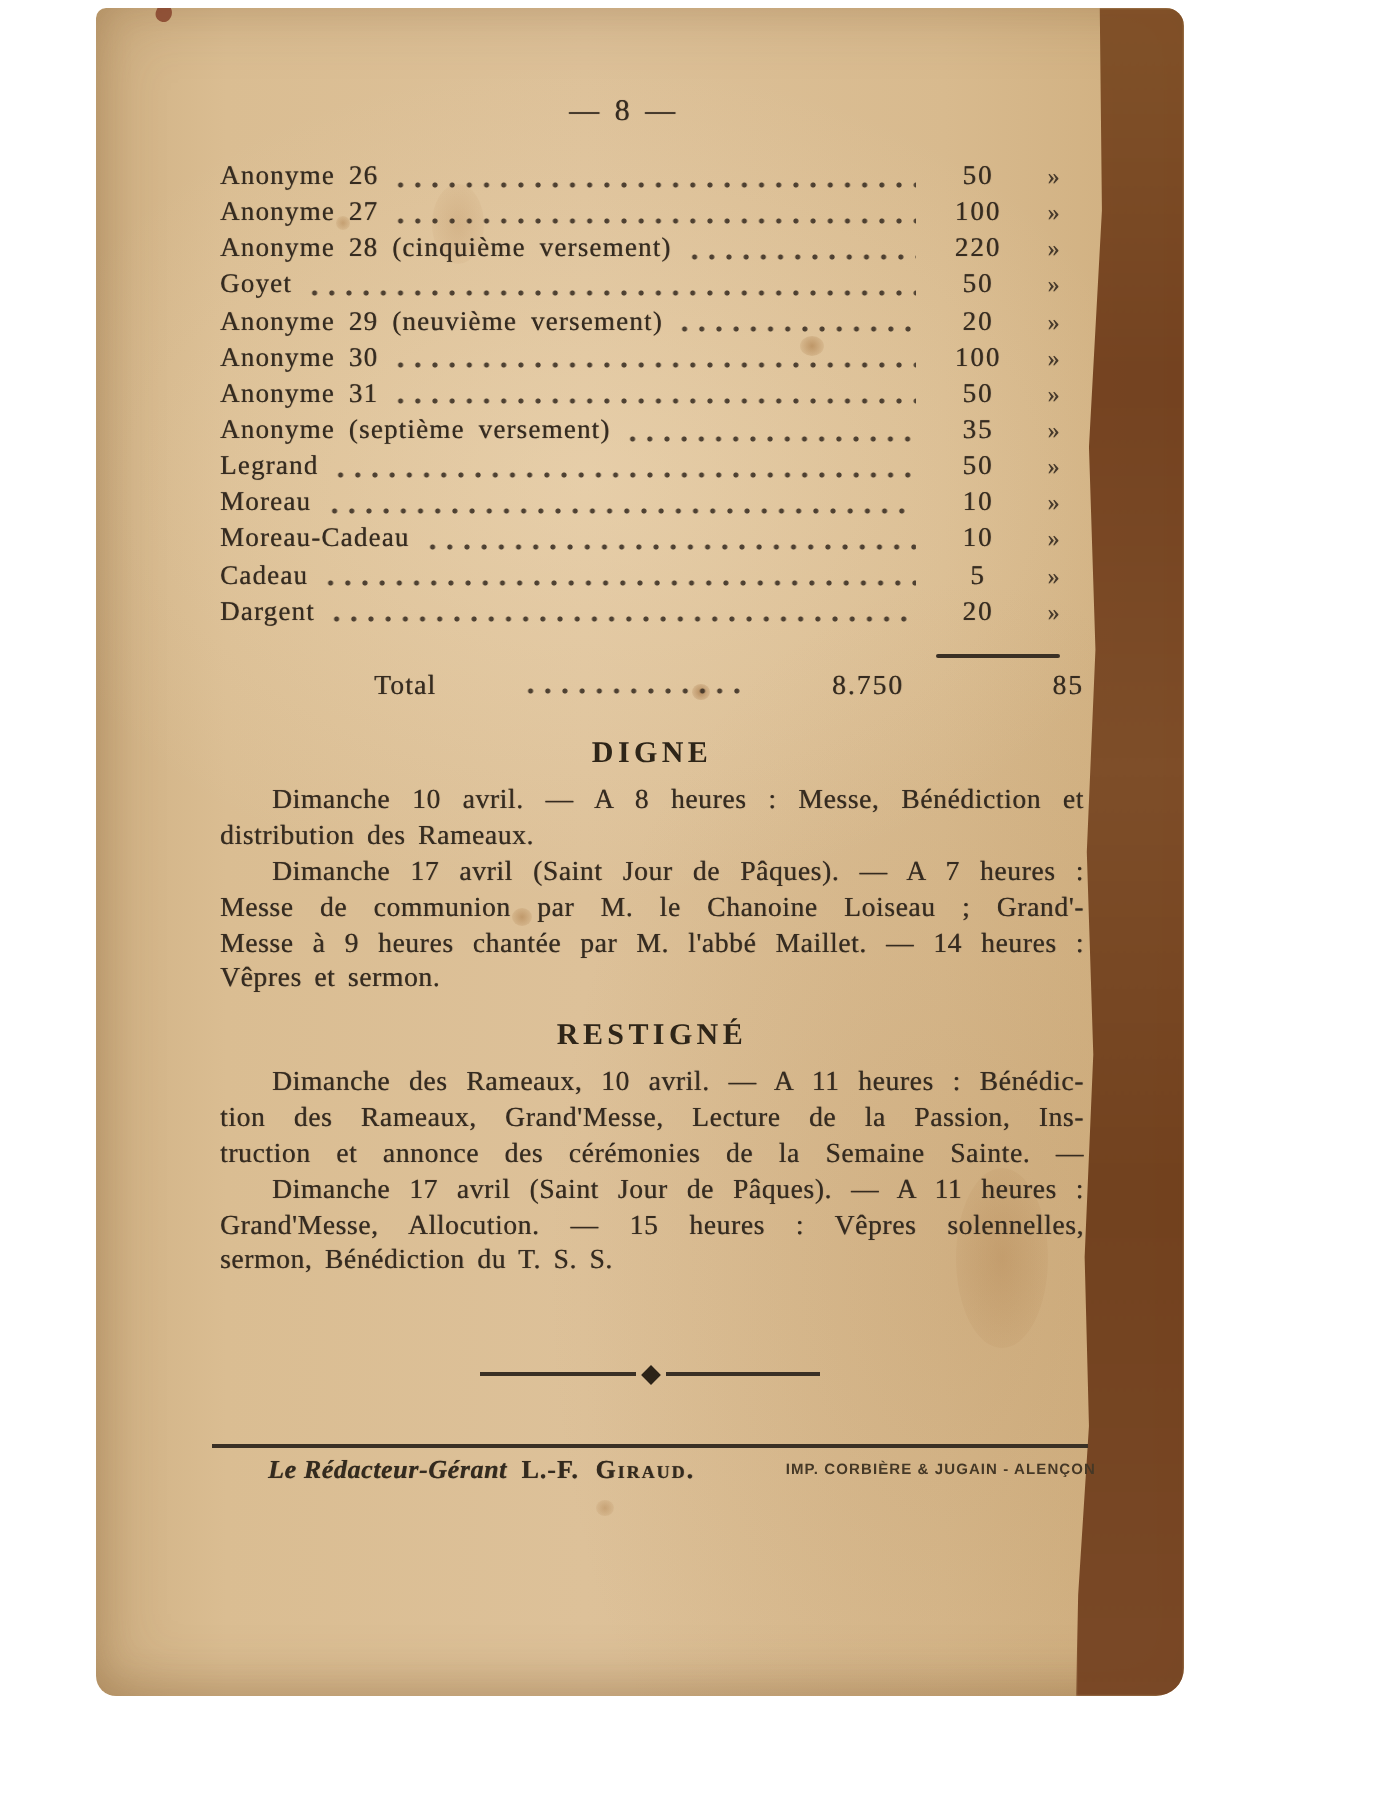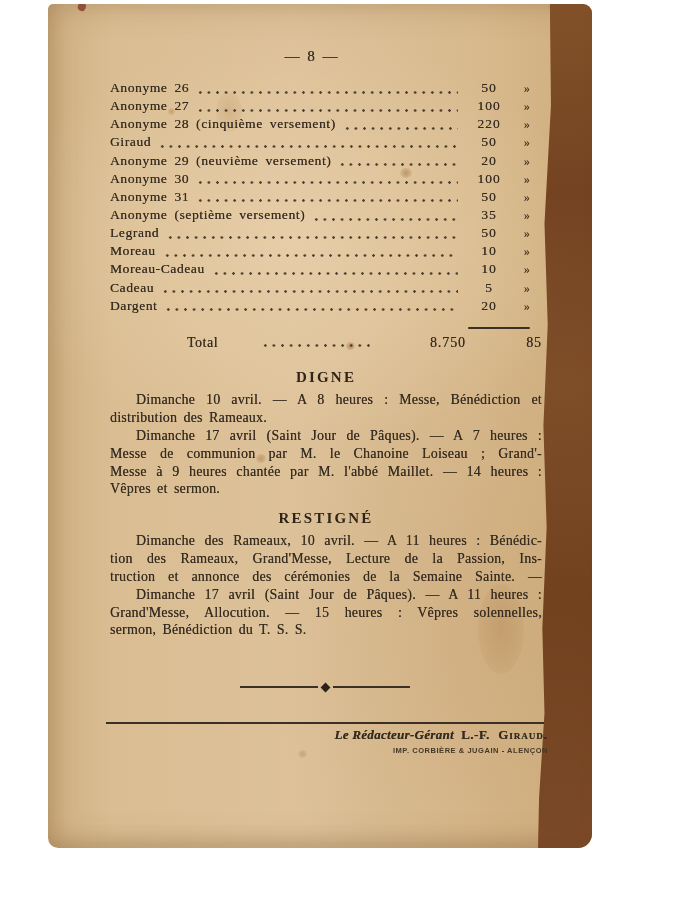--- a/index.html
+++ b/index.html
@@ -79,21 +79,21 @@
     position: absolute; top: 323px; left: 358px;
     width: 62px; height: 1.6px;
     background: #3a3025; border-radius: 1px;
   }
   .total-row {
     position: absolute; top: 331px; left: 0; right: 0;
     display: flex; align-items: baseline;
     font-size: 13.8px; letter-spacing: 0.6px; gap: 36px;
   }
   .total-label { margin-left: 77px; white-space: nowrap; }
-  .total-amt { width: 64px; text-align: center; letter-spacing: 1px; }
+  .total-amt { width: 64px; text-align: left; letter-spacing: 1px; }
   .total-cents { width: 26px; text-align: right; letter-spacing: 1px; }
 
   
   .section-title {
     position: absolute; left: 0; right: 0;
     text-align: center;
     font-weight: bold; font-size: 15px;
     letter-spacing: 2.2px;
     color: #2e2518;
   }
@@ -124,23 +124,22 @@
     transform: rotate(45deg); margin: 0 4px; flex: none;
   }
 
   
   .footer-rule {
     position: absolute; top: 718px; left: -4px;
     width: 438px; height: 1.6px; background: #3a3025;
   }
   .footer-row {
     position: absolute; top: 723px; left: 0; right: -6px;
-    display: flex; align-items: flex-end; justify-content: space-between;
+    display: flex; align-items: flex-start; justify-content: space-between;
     padding-left: 24px;
-    flex-direction: column;
   }
   .editor { font-size: 13px; white-space: nowrap; color: #332a1e; }
   .editor-label { font-style: italic; font-weight: bold; letter-spacing: 0.3px; }
   .editor-initials { font-weight: bold; margin-left: 4px; letter-spacing: 0.5px; }
   .editor-surname { font-variant: small-caps; font-weight: bold; margin-left: 5px; letter-spacing: 1px; }
   .imprint {
     font-size: 7.5px; font-weight: bold;
     letter-spacing: 0.55px; color: #453826;
     white-space: nowrap; padding-top: 3px;
     font-family: "Liberation Sans", sans-serif;
@@ -176,21 +175,21 @@
           <span class="t-amt">100</span>
           <span class="t-cur">»</span>
         </div>
         <div class="t-row">
           <span class="t-name">Anonyme 28 (cinquième versement)</span>
           <span class="t-dots"></span>
           <span class="t-amt">220</span>
           <span class="t-cur">»</span>
         </div>
         <div class="t-row">
-          <span class="t-name">Giraud</span>
+          <span class="t-name">Goyet</span>
           <span class="t-dots"></span>
           <span class="t-amt">50</span>
           <span class="t-cur">»</span>
         </div>
         <div class="t-row">
           <span class="t-name">Anonyme 29 (neuvième versement)</span>
           <span class="t-dots"></span>
           <span class="t-amt">20</span>
           <span class="t-cur">»</span>
         </div>

